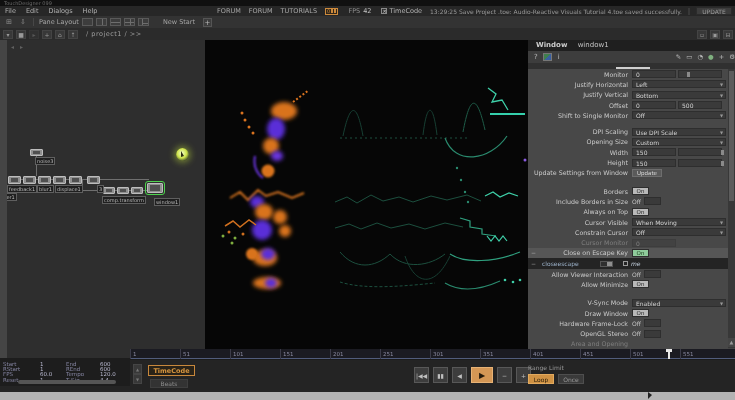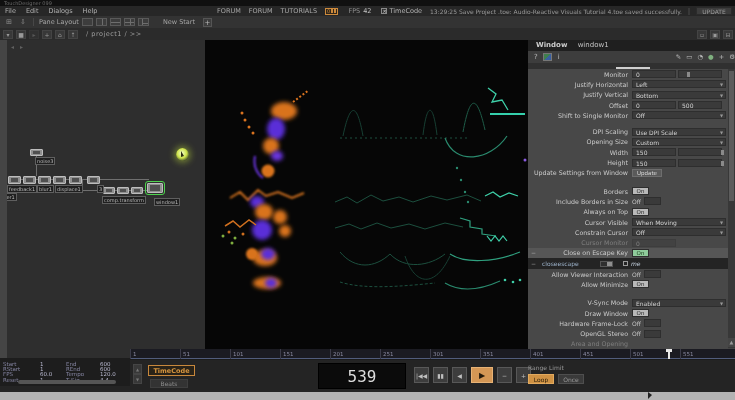--- a/index.html
+++ b/index.html
@@ -569,21 +569,20 @@
         <span class="v2">4   4</span>
       </div>
       <div id="tl-hscroll"></div>
     </div>
   <div id="tiny-updown">
     <div>▲</div>
     <div>▼</div>
   </div>
   <div id="timecode-btn">TimeCode</div>
   <div id="beats-btn">Beats</div>
-  <div id="frame-display">539</div>
   <div id="transport">
       <div class="tbtn">|◀◀</div>
       <div class="tbtn">▮▮</div>
       <div class="tbtn">◀</div>
       <div class="tbtn play">▶</div>
       <div class="tbtn">−</div>
       <div class="tbtn">+</div>
     </div>
   <div id="rangelimit">Range Limit</div>
   <div id="loop-btn">Loop</div>

